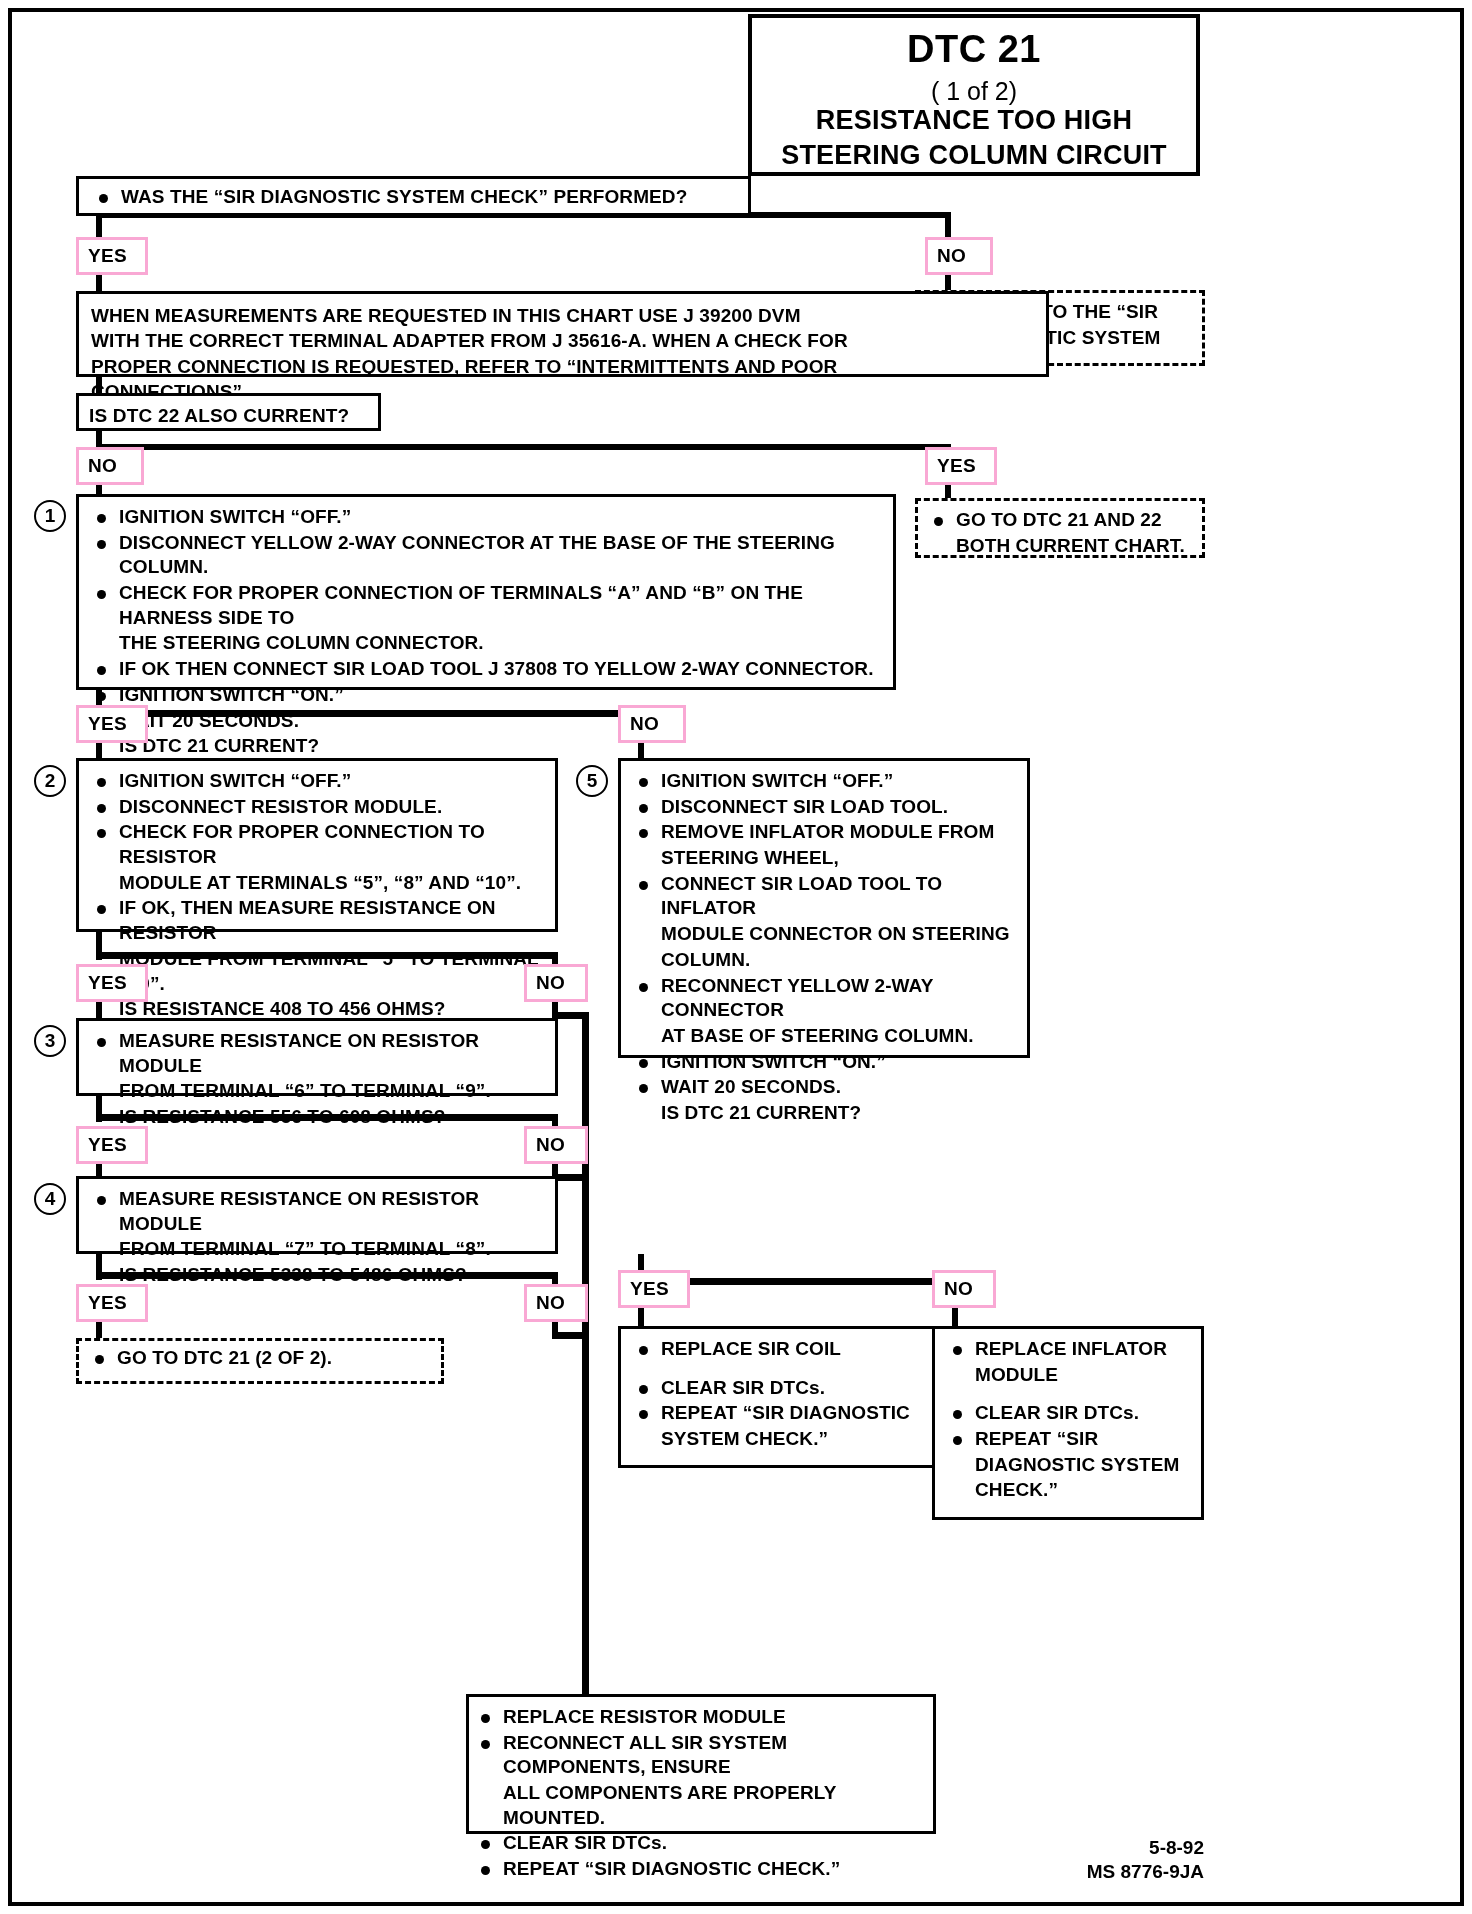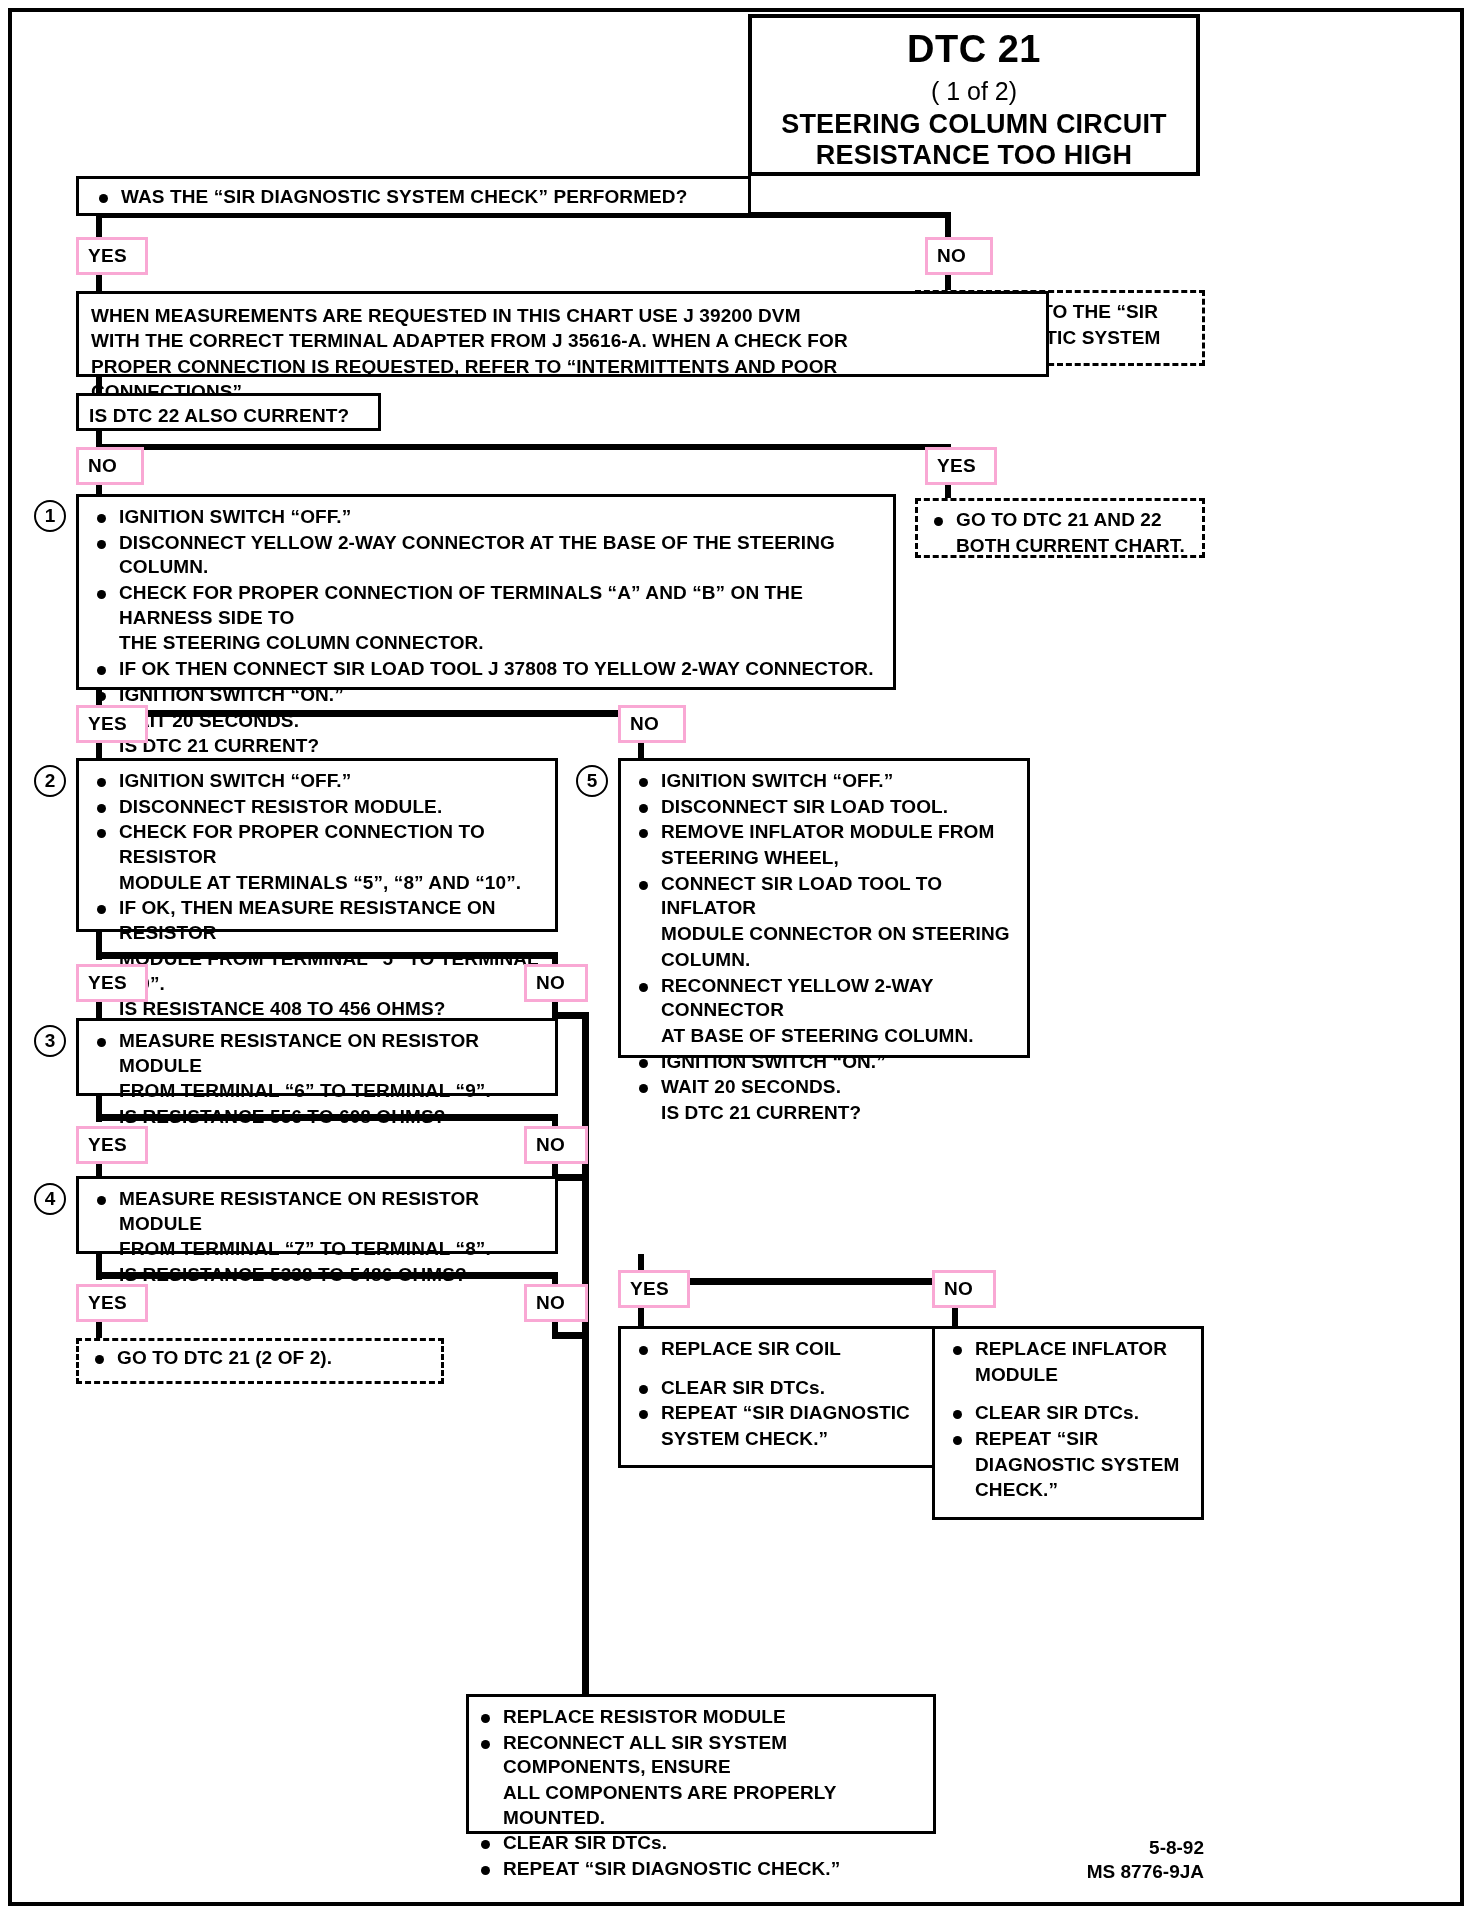--- a/index.html
+++ b/index.html
@@ -60,22 +60,22 @@
 </style>
 </head>
 <body>
 
 <div id="page">
   <div id="frame"></div>
 
   <div class="title" style="left:748px;top:14px;width:452px;height:162px;">
     <div class="t1" style="margin-top:12px;">DTC 21</div>
     <div class="t2" style="margin-top:8px;">( 1 of 2)</div>
+    <div class="t3">RESISTANCE TOO HIGH</div>
     <div class="t3" style="margin-top:4px;">STEERING COLUMN CIRCUIT</div>
-    <div class="t3">RESISTANCE TOO HIGH</div>
   </div>
 
   <div class="ln" style="left:96px;top:212px;width:6px;height:36px;"></div>
   <div class="ln" style="left:96px;top:212px;width:855px;height:6px;"></div>
   <div class="ln" style="left:945px;top:212px;width:6px;height:36px;"></div>
 
   <div class="ln" style="left:96px;top:272px;width:6px;height:22px;"></div>
 
   <div class="ln" style="left:945px;top:272px;width:6px;height:20px;"></div>
 

